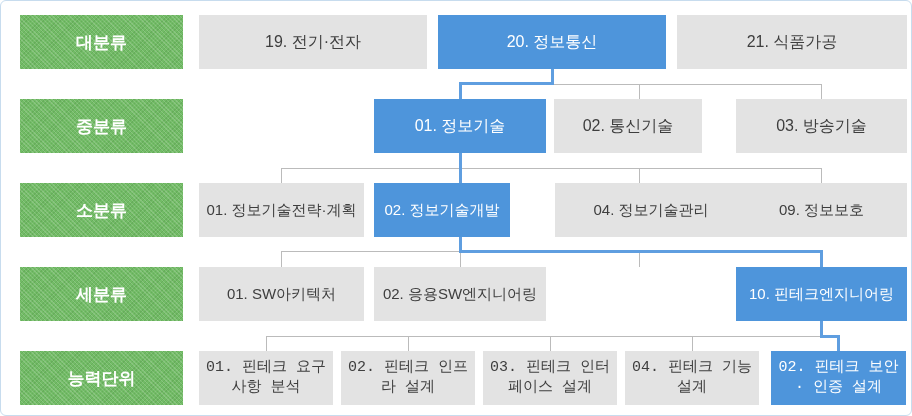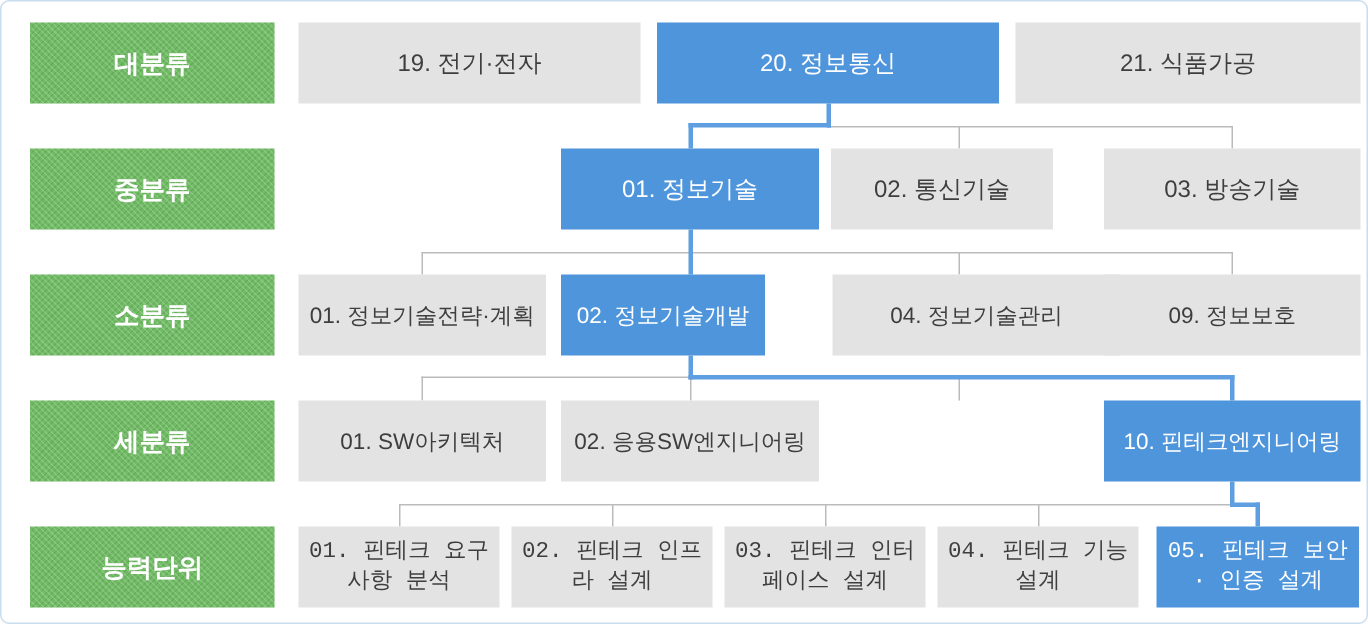--- a/index.html
+++ b/index.html
@@ -88,15 +88,15 @@
   <div class="node small" style="left:735px;top:182px;width:171px">09. 정보보호</div>
 
   <div class="node small" style="left:198px;top:266px;width:165px">01. SW아키텍처</div>
   <div class="node small" style="left:373px;top:266px;width:172px">02. 응용SW엔지니어링</div>
   <div class="node blue small" style="left:735px;top:266px;width:171px">10. 핀테크엔지니어링</div>
 
   <div class="node wrap" style="left:198px;top:350px;width:134px">01. 핀테크 요구 사항 분석</div>
   <div class="node wrap" style="left:340px;top:350px;width:134px">02. 핀테크 인프라 설계</div>
   <div class="node wrap" style="left:482px;top:350px;width:134px">03. 핀테크 인터 페이스 설계</div>
   <div class="node wrap" style="left:624px;top:350px;width:134px">04. 핀테크 기능 설계</div>
-  <div class="node blue wrap" style="left:770px;top:350px;width:135px">05. 핀테크 보안· 인증 설계</div>
+  <div class="node blue wrap" style="left:770px;top:350px;width:135px">02. 핀테크 보안· 인증 설계</div>
 
 </div>
 
 </body></html>

